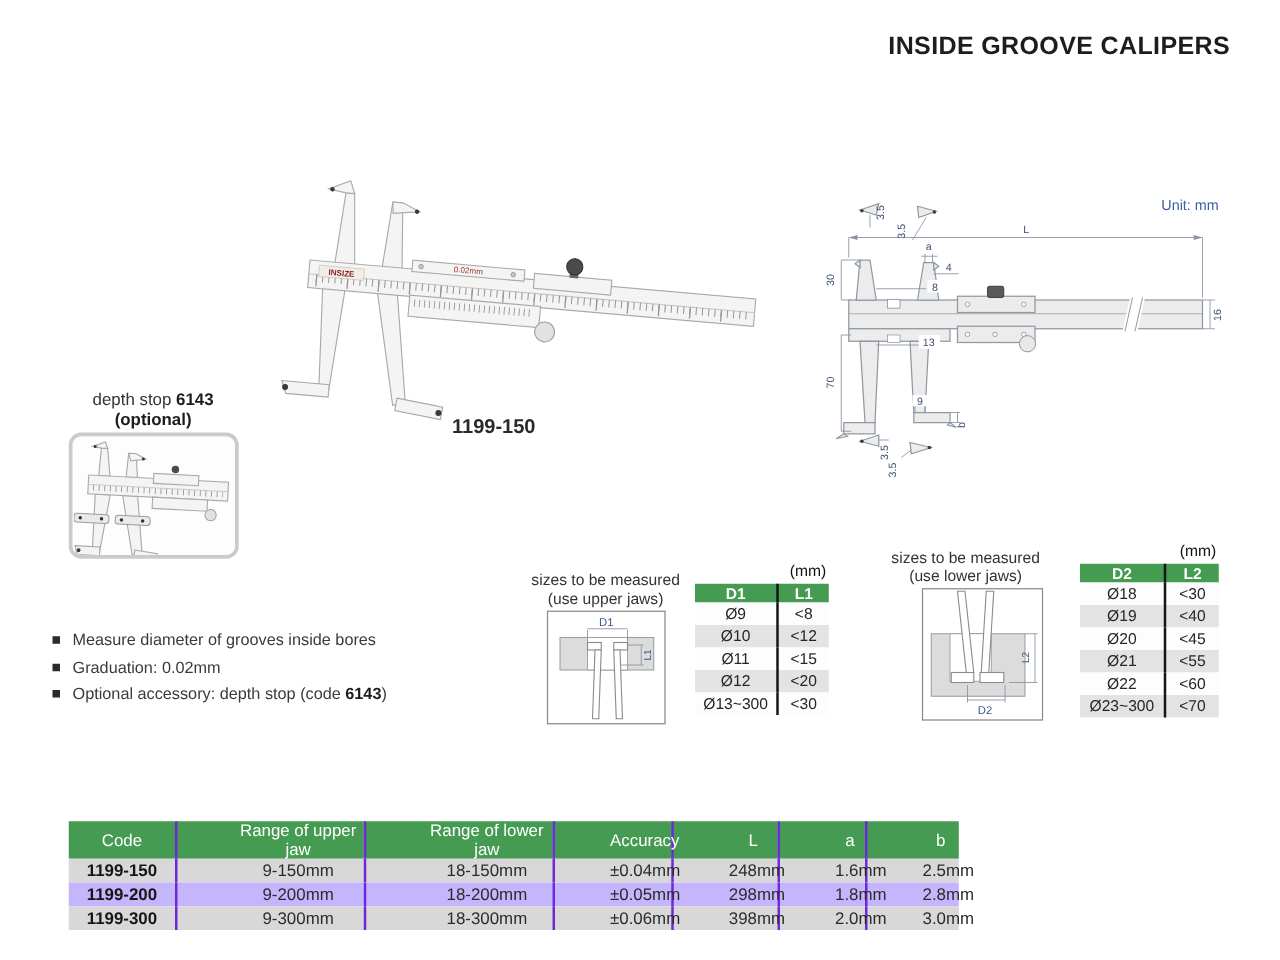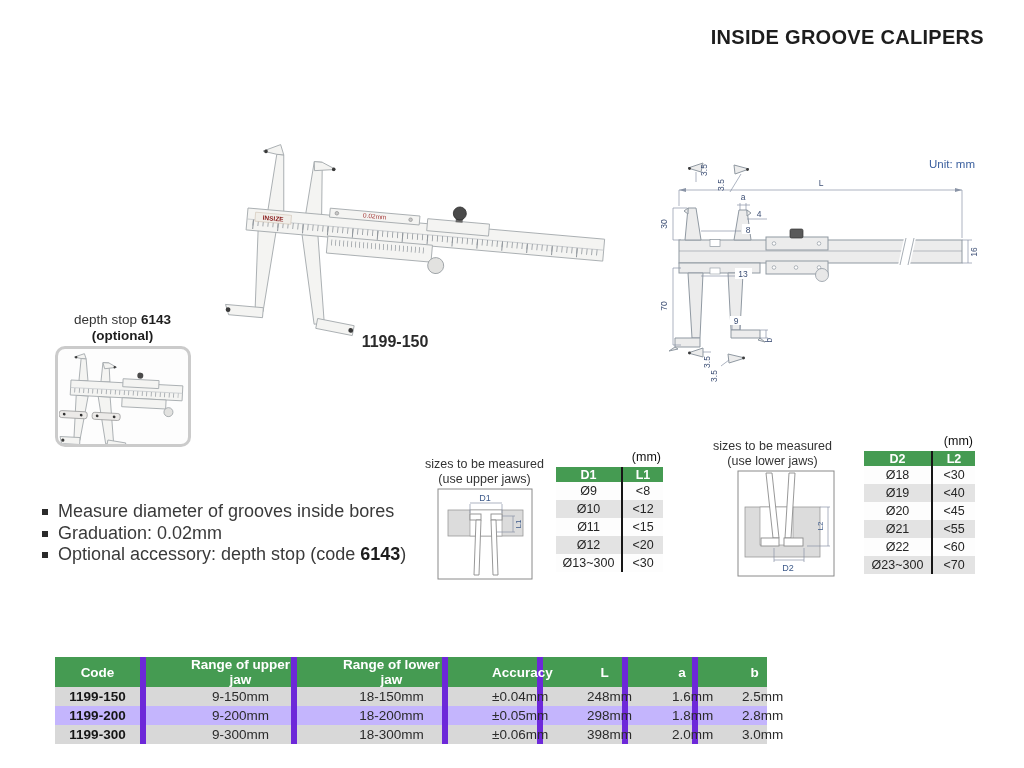--- a/index.html
+++ b/index.html
@@ -12,21 +12,21 @@
   
   .product-code { top:333px; left:320px; width:150px; text-align:center; font-size:16px; font-weight:bold; color:#2a2a2a; }
 
   
   .depth-label { top:312px; left:40px; width:165px; text-align:center; font-size:13.5px; color:#333; line-height:16px; }
   .depth-label b { color:#1d1d1d; }
   .depth-box { top:346px; left:55px; width:136px; height:101px; border:3px solid #cbcbcb; border-radius:10px; background:#fdfdfd; overflow:hidden; }
 
   
   .features { top:501px; left:42px; list-style:none; }
-  .features li { position:relative; font-size:18px; line-height:21.5px; color:#3a3a3a; padding-left:16px; }
+  .features li { position:relative; font-size:13px; line-height:21.5px; color:#3a3a3a; padding-left:16px; }
   .features li::before { content:""; position:absolute; left:0; top:8px; width:6px; height:6px; background:#2b2b2b; }
   .features b { color:#1d1d1d; }
 
   
   .cap { text-align:center; font-size:12.5px; line-height:14.5px; color:#333; }
   .cap1 { top:457px; left:412px; width:145px; }
   .cap2 { top:439px; left:695px; width:155px; }
 
   
   .mini-wrap1 { top:450px; left:556px; width:107px; }
@@ -35,23 +35,23 @@
   table.mini { border-collapse:collapse; width:100%; table-layout:fixed; }
   table.mini th { background:#459b52; color:#fff; font-size:12.5px; font-weight:bold; height:15px; }
   table.mini td { text-align:center; font-size:12.5px; color:#262626; height:18px; }
   table.mini .c2 { border-left:2px solid #161616; }
   table.mini tr:nth-child(odd) td { background:#e3e3e3; }
   table.mini tr:nth-child(even) td { background:#fdfdfd; }
 
   
   .spec-wrap { top:657px; left:55px; width:712px; }
   table.spec { border-collapse:separate; border-spacing:0; width:712px; table-layout:fixed; }
-  table.spec th { background:#459b52; color:#fff; font-weight:bold; font-size:13.5px; height:21px; }
+  table.spec th { background:#459b52; color:#fff; font-weight:normal; font-size:13.5px; height:21px; }
   table.spec td { text-align:center; font-size:13.5px; color:#2b2b2b; height:19px; }
-  table.spec th + th, table.spec td + td { border-left:6px solid #6d28d9;padding-left:44px; }
+  table.spec th + th, table.spec td + td { border-left:2px solid #6d28d9;padding-left:44px; }
   table.spec tr.odd td { background:#d8d8d8; }
   table.spec tr.even td { background:#c4b5fd; }
   table.spec td.code { font-weight:bold; color:#161616; }
 
   svg text { font-family:"Liberation Sans","DejaVu Sans",sans-serif; }
   .dim { fill:#3d4f75; font-size:8.5px; }
   .dimline { stroke:#8a94a6; stroke-width:.7; fill:none; }
   .body { fill:#ececec; stroke:#9099a2; stroke-width:1; }
   .bodyw { fill:#ffffff; stroke:#8c8c8c; stroke-width:.9; }
   .metal { fill:#f4f4f2; stroke:#a5aaae; stroke-width:.9; }

